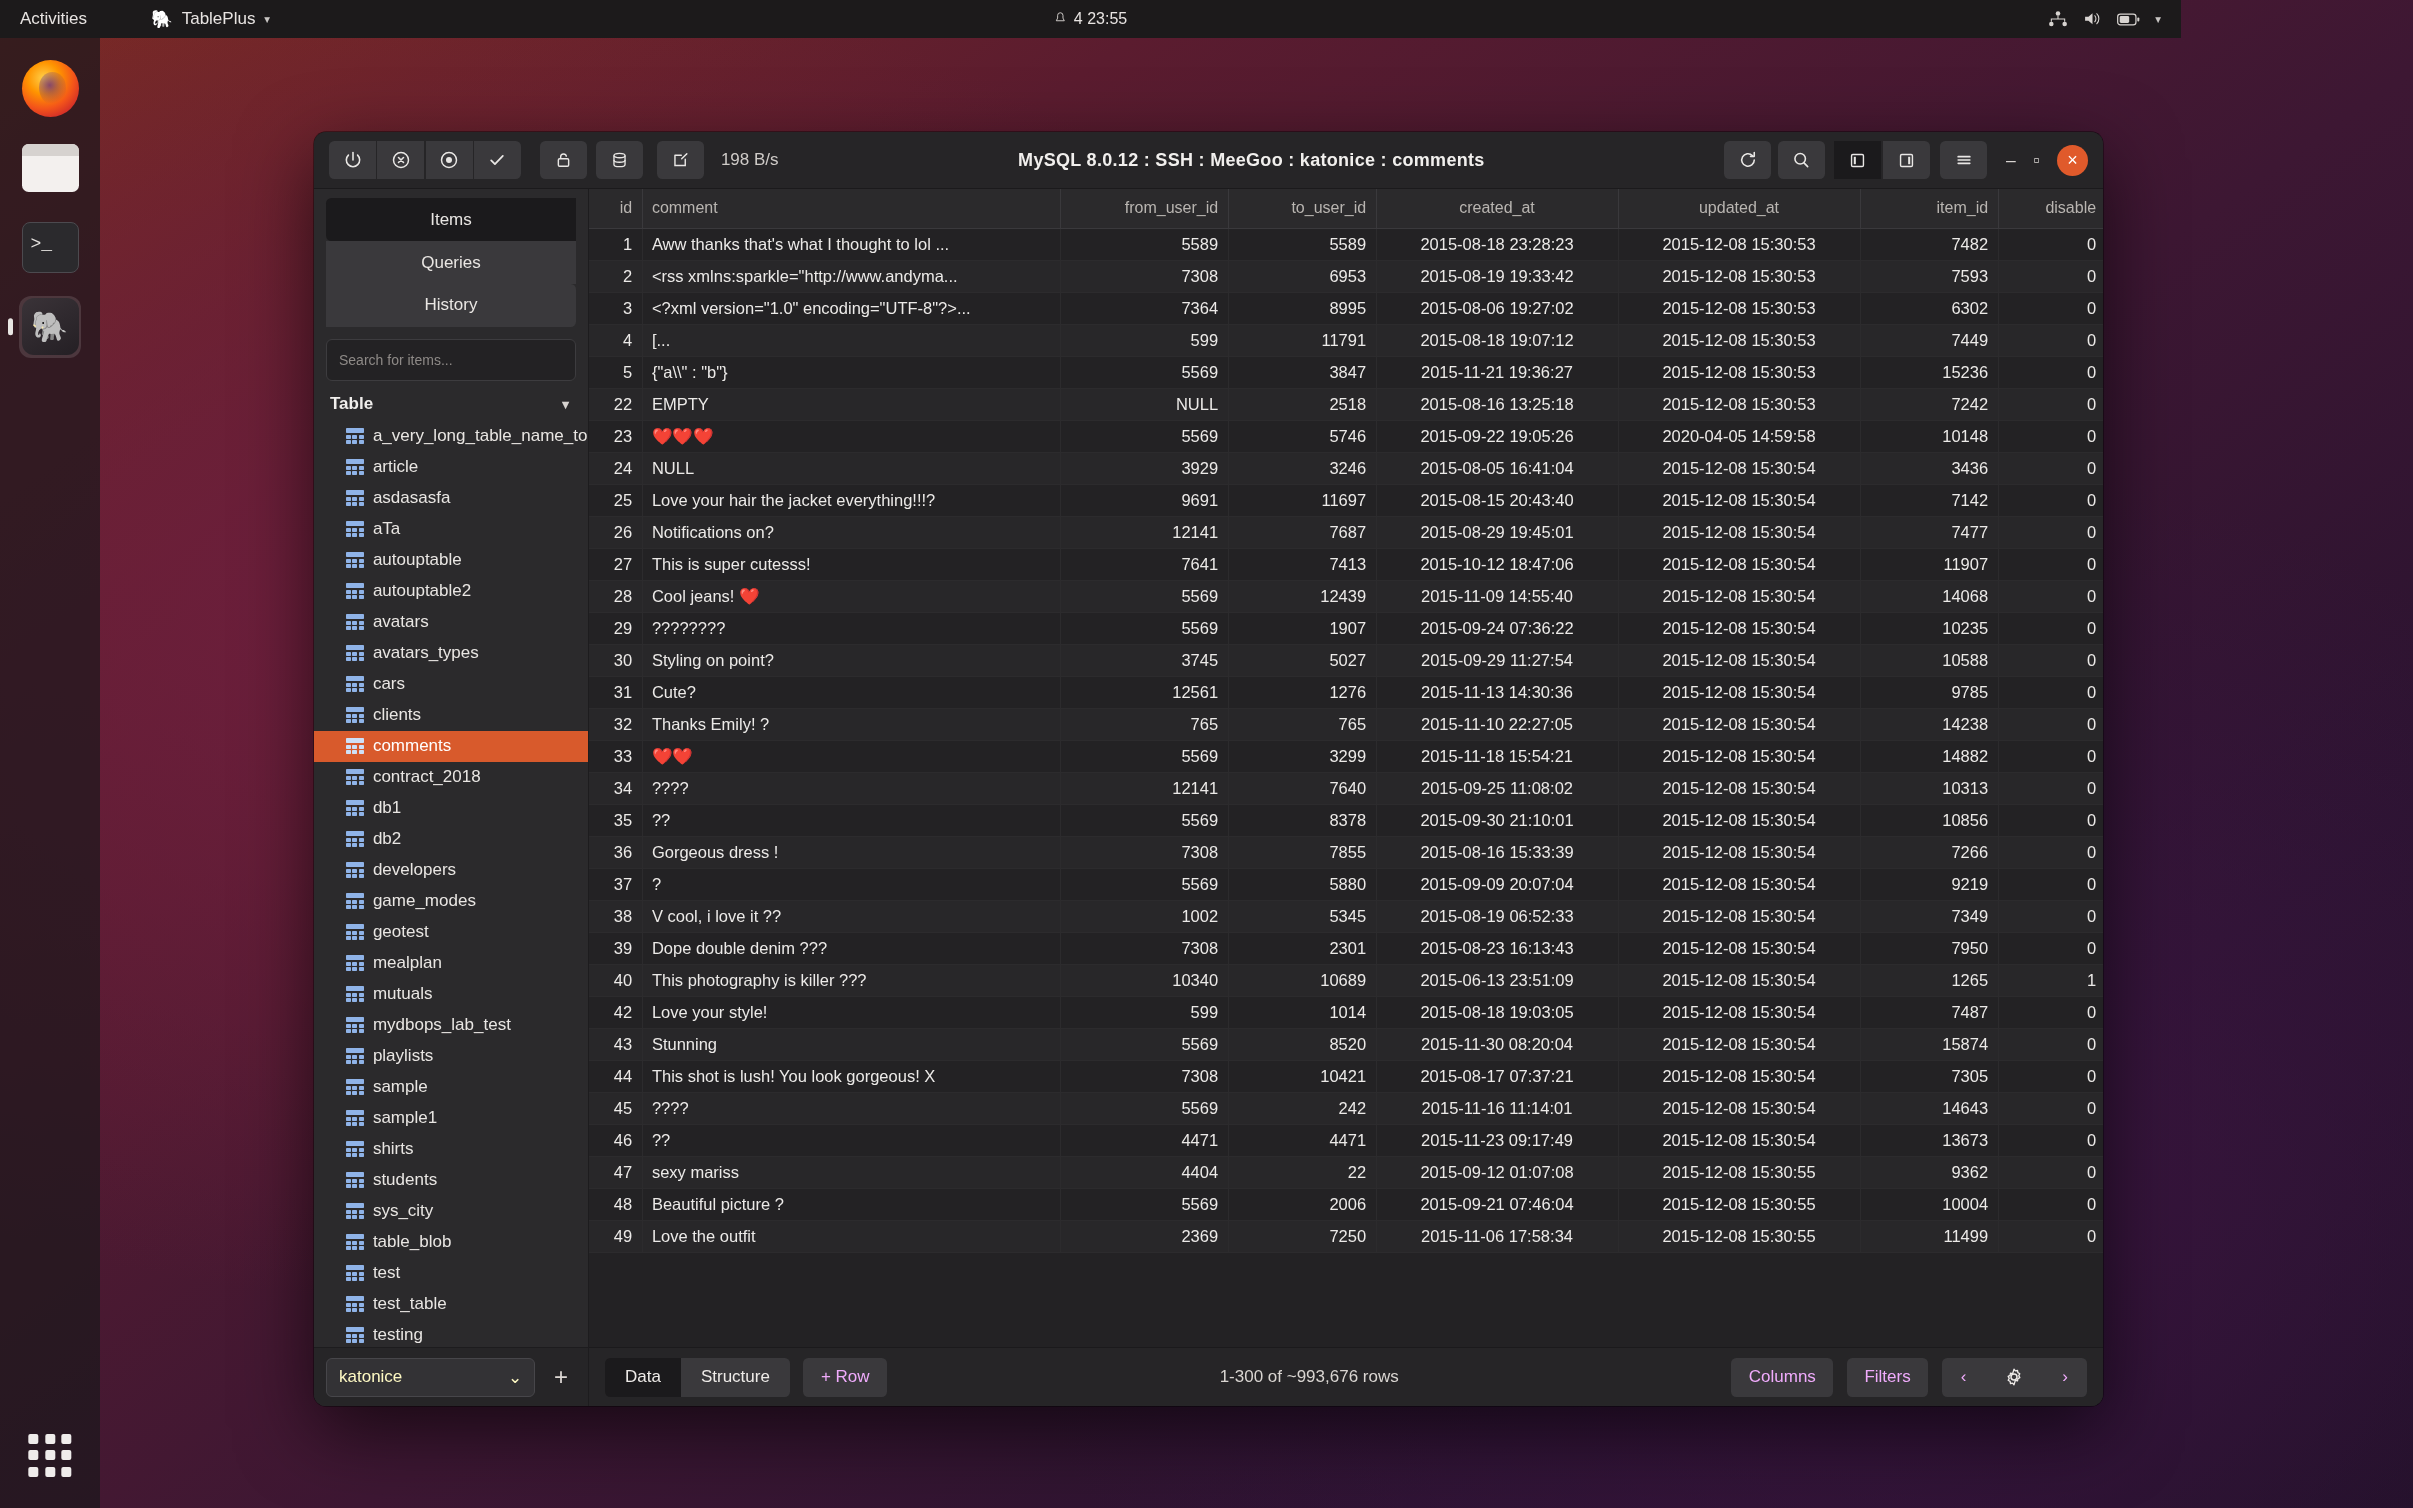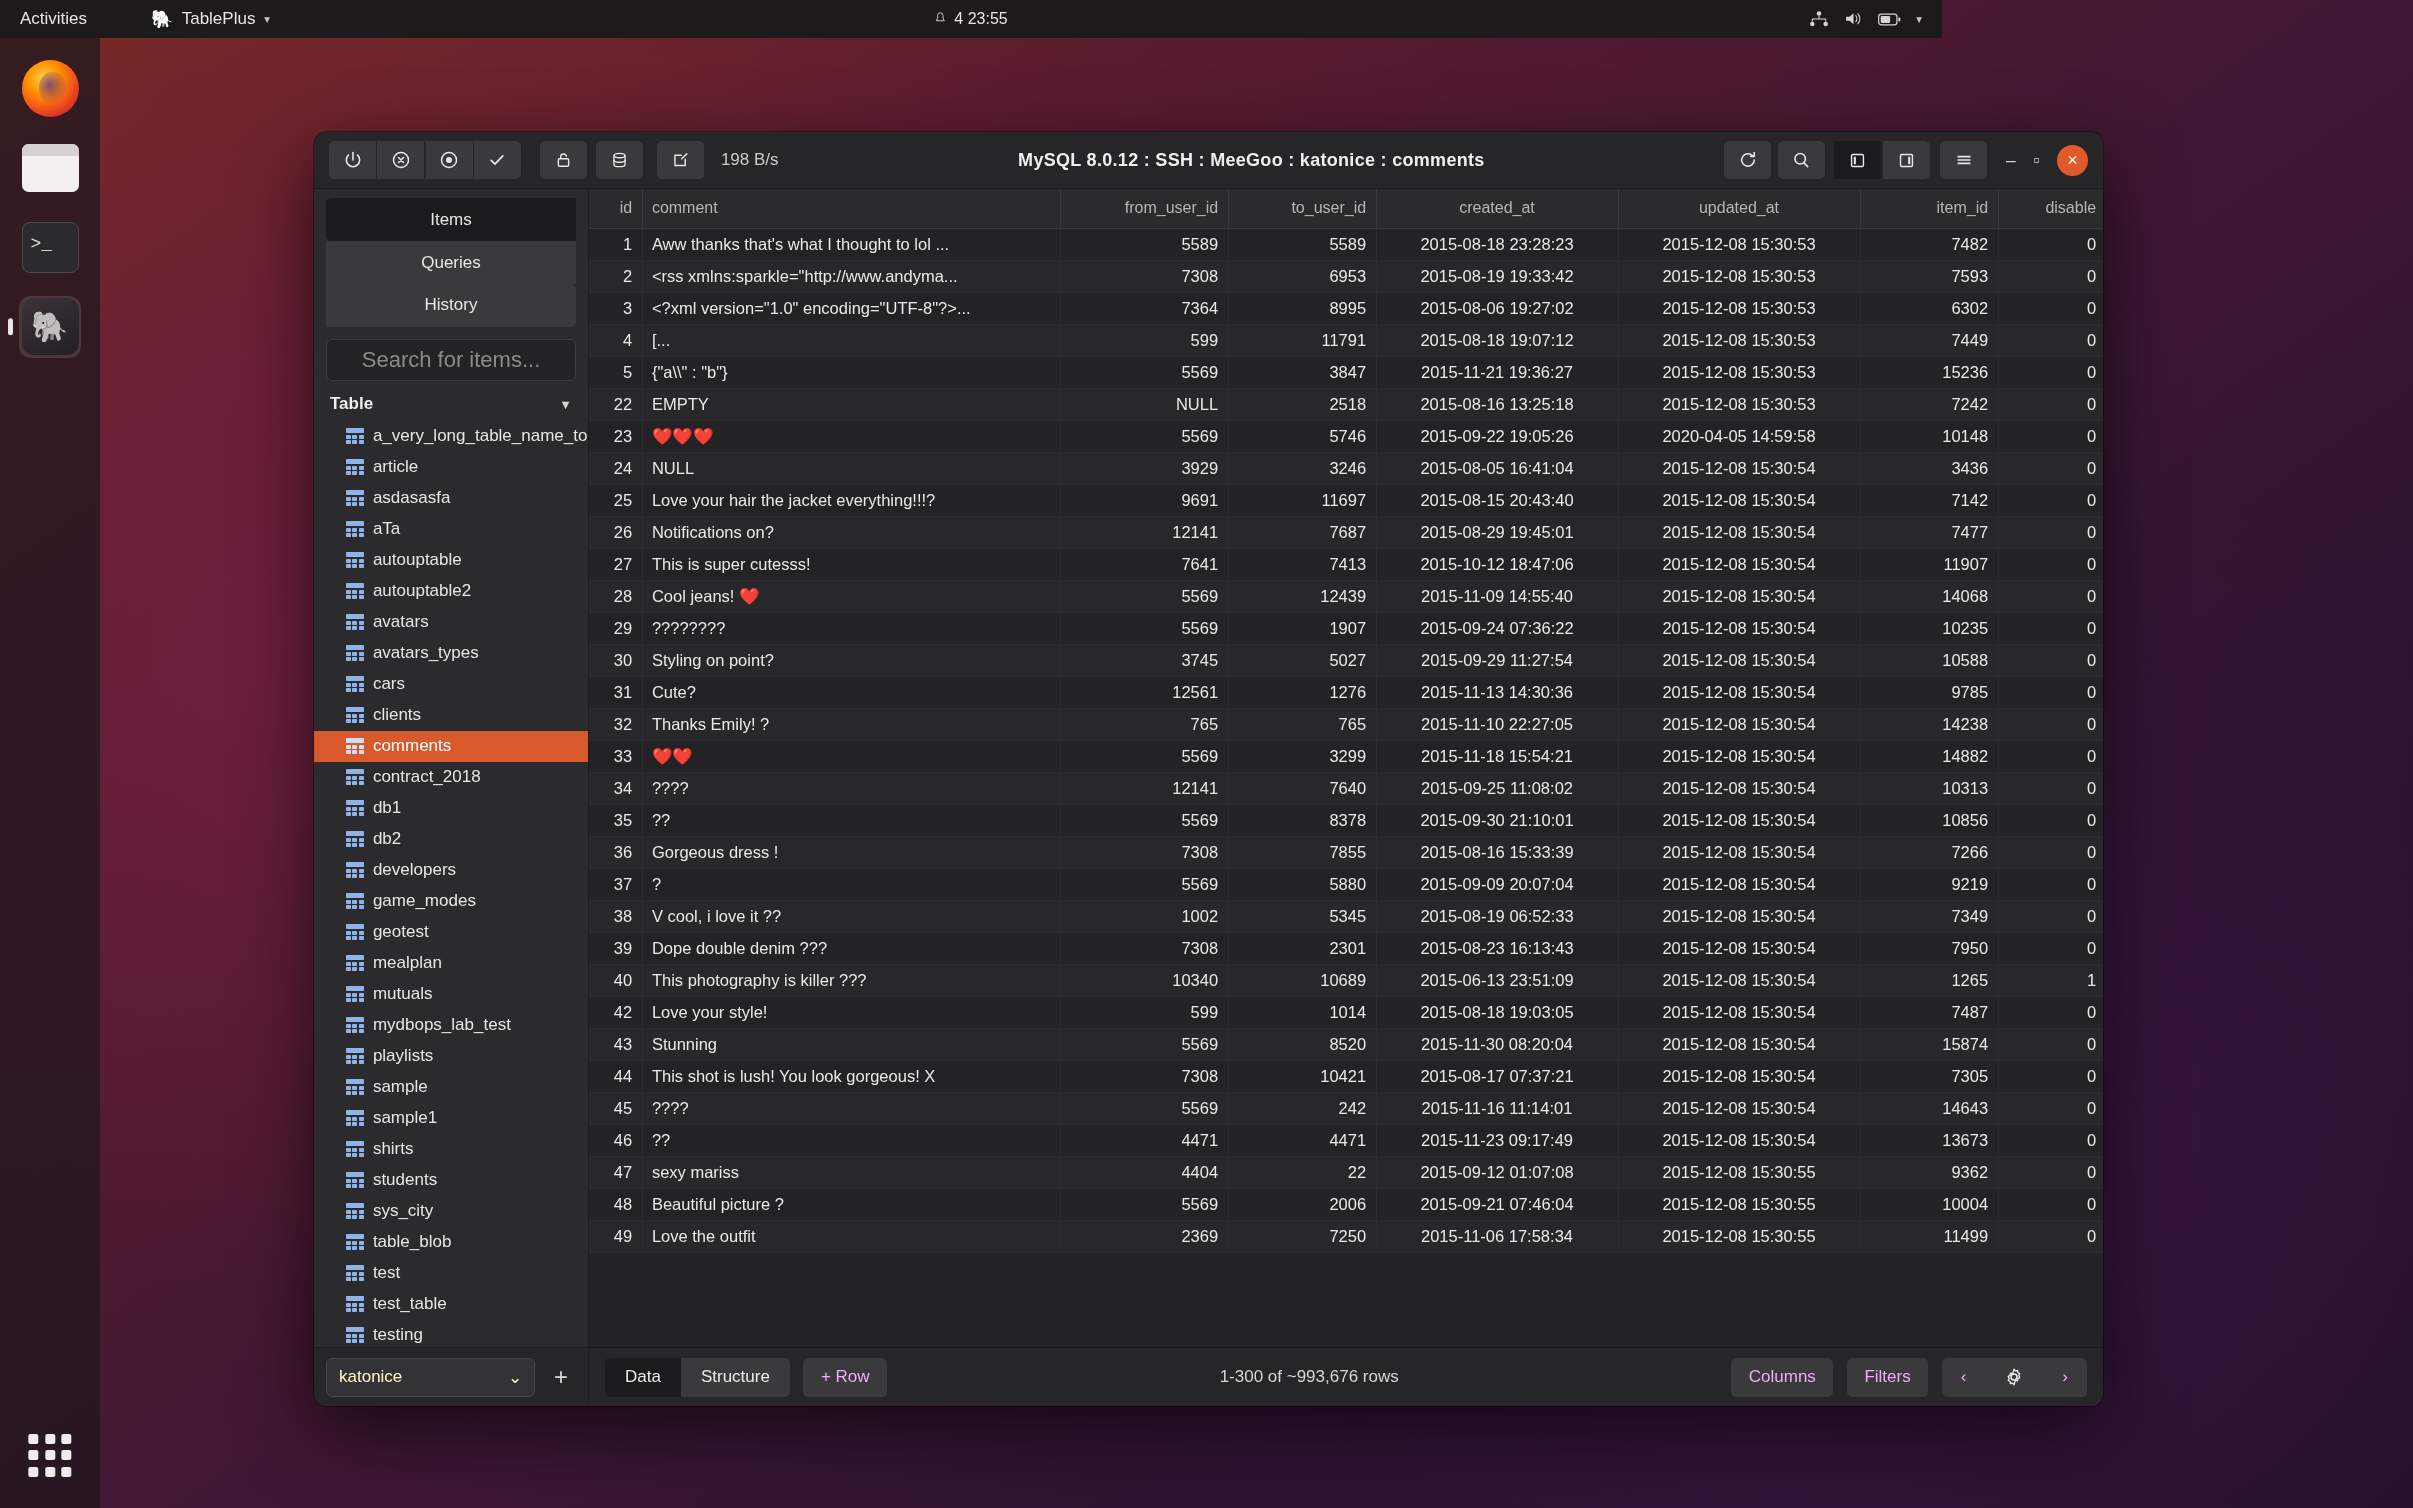--- a/index.html
+++ b/index.html
@@ -11,21 +11,21 @@
   body {
     background:
       radial-gradient(ellipse 1616px 1077px at 18% 42%, #6e1f3d 0%, rgba(110,31,61,0) 62%),
       radial-gradient(ellipse 1481px 1212px at 78% 78%, #3b1540 0%, rgba(59,21,64,0) 60%),
       linear-gradient(145deg, #7c2b24 0%, #5b1c2f 26%, #3d1733 55%, #2a1330 78%, #1e1026 100%);
     position: relative;
   }
 
   
   .topbar {
-    position: absolute; top: 0; left: 0; width: 1942px; height: 38px;
+    position: absolute; top: 0; left: 0; width: 2181px; height: 38px;
     background: #1c1a1b; color: #e8e4e2;
     display: flex; align-items: center;
     font-size: 17px; z-index: 50;
   }
   .topbar .activities { margin-left: 20px; }
   .topbar .appmenu { margin-left: 64px; display: flex; align-items: center; gap: 8.8px; }
   .elephant { font-size: 17.5px; filter: grayscale(1) brightness(1.35); }
   .chev { font-size: 11.4px; opacity: .85; }
   .topbar .clock {
     position: absolute; left: 50%; transform: translateX(-50%);
@@ -147,21 +147,21 @@
   .sbtab:first-child { border-radius: 5.4px 0 0 5.4px; }
   .sbtab:last-child { border-radius: 0 5.4px 5.4px 0; }
   .sbtab.active { background: #1b1a1c; }
   .sbsearch {
     margin: 5.4px 12px 9.4px 12px; height: 42px; border-radius: 6px;
     background: #232224; border: 0.7px solid #3d3c3f;
     display: flex; align-items: center; padding: 0 12px;
   }
   .sbsearch input {
     background: transparent; border: 0; outline: 0; width: 100%;
-    color: #f0abfc; font-size: 22px; font-family: inherit; text-align: center;
+    color: #f0abfc; font-size: 14px; font-family: inherit;
   }
   .sbsearch input::placeholder { color: #8e8a87; }
   .sbhdr {
     display: flex; align-items: center; justify-content: space-between;
     padding: 4px 16px 6.7px 16px; color: #f0eeec; font-size: 17px; font-weight: bold;
   }
   .sbhdr .caret { font-size: 12.8px; color: #d7d3d0; }
   .sblist { flex: 1; overflow: hidden; }
   .sbrow {
     display: flex; align-items: center; gap: 9.4px;

